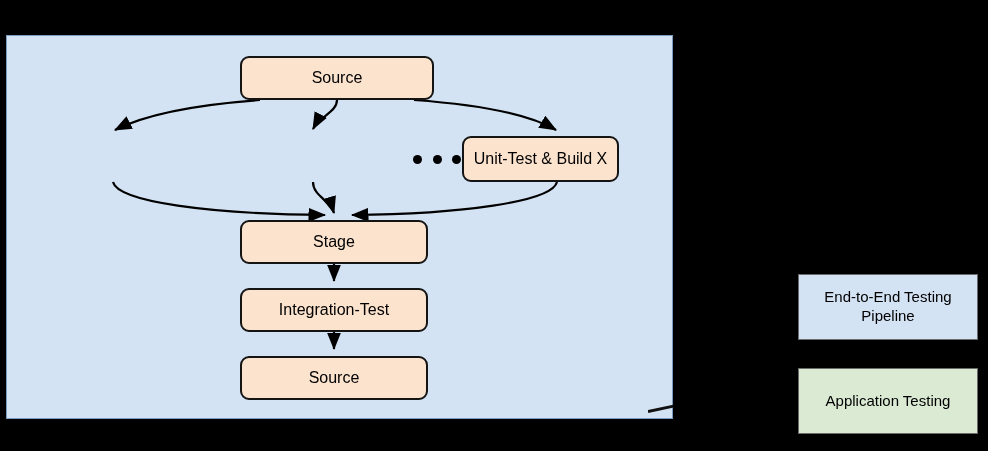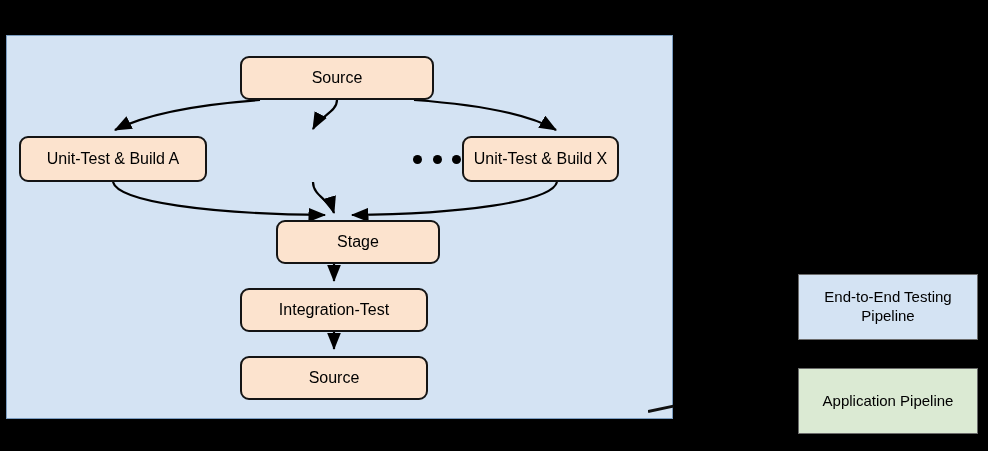--- a/index.html
+++ b/index.html
@@ -75,21 +75,21 @@
     color: #000000;
     line-height: 1.15;
     text-align: right;
     z-index: 3;
   }
 
   #node-source        { left: 240px; top: 56px;  width: 194px; height: 44px; }
   #node-build-a       { left: 19px;  top: 136px; width: 188px; height: 46px; }
   #node-build-b       { left: 217px; top: 136px; width: 188px; height: 46px; }
   #node-build-x       { left: 462px; top: 136px; width: 157px; height: 46px; }
-  #node-stage         { left: 240px; top: 220px; width: 164px; height: 44px; margin-left: 36px; }
+  #node-stage         { left: 240px; top: 220px; width: 188px; height: 44px; }
   #node-integration   { left: 240px; top: 288px; width: 188px; height: 44px; }
   #node-deploy        { left: 240px; top: 356px; width: 188px; height: 44px; }
 
   
   #ellipsis {
     position: absolute;
     left: 413px;
     top: 150px;
     width: 48px;
     height: 18px;
@@ -161,34 +161,33 @@
 
     <path d="M557,182 C552,202 460,214 352,215" fill="none" stroke="#000000" stroke-width="2.2" marker-end="url(#arrowhead)"></path>
 
     <path d="M334,264 L334,281" fill="none" stroke="#000000" stroke-width="2.2" marker-end="url(#arrowhead)"></path>
 
     <path d="M334,332 L334,349" fill="none" stroke="#000000" stroke-width="2.2" marker-end="url(#arrowhead)"></path>
   </svg>
 
   <div class="node" id="node-source">Source</div>
 
-  <div class="node" id="node-build-a">Unit-Test &amp; Build A</div>
 
 
   <div id="ellipsis">
     <span class="dot"></span>
     <span class="dot"></span>
     <span class="dot"></span>
   </div>
 
   <div class="node" id="node-build-x">Unit-Test &amp; Build X</div>
 
   <div class="node" id="node-stage">Stage</div>
 
   <div class="node" id="node-integration">Integration-Test</div>
 
   <div class="node" id="node-deploy">Source</div>
 
   <div class="legend-box" id="legend-e2e">End-to-End Testing Pipeline</div>
 
-  <div class="legend-box" id="legend-app">Application Pipeline</div>
+  <div class="legend-box" id="legend-app">Application Testing</div>
 
 </div>
 
 </body></html>

